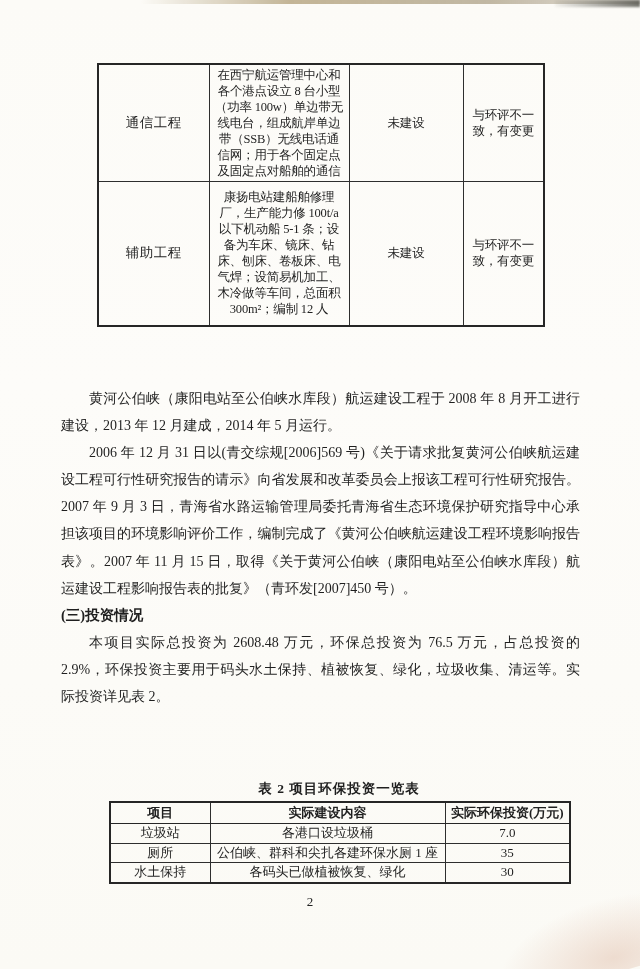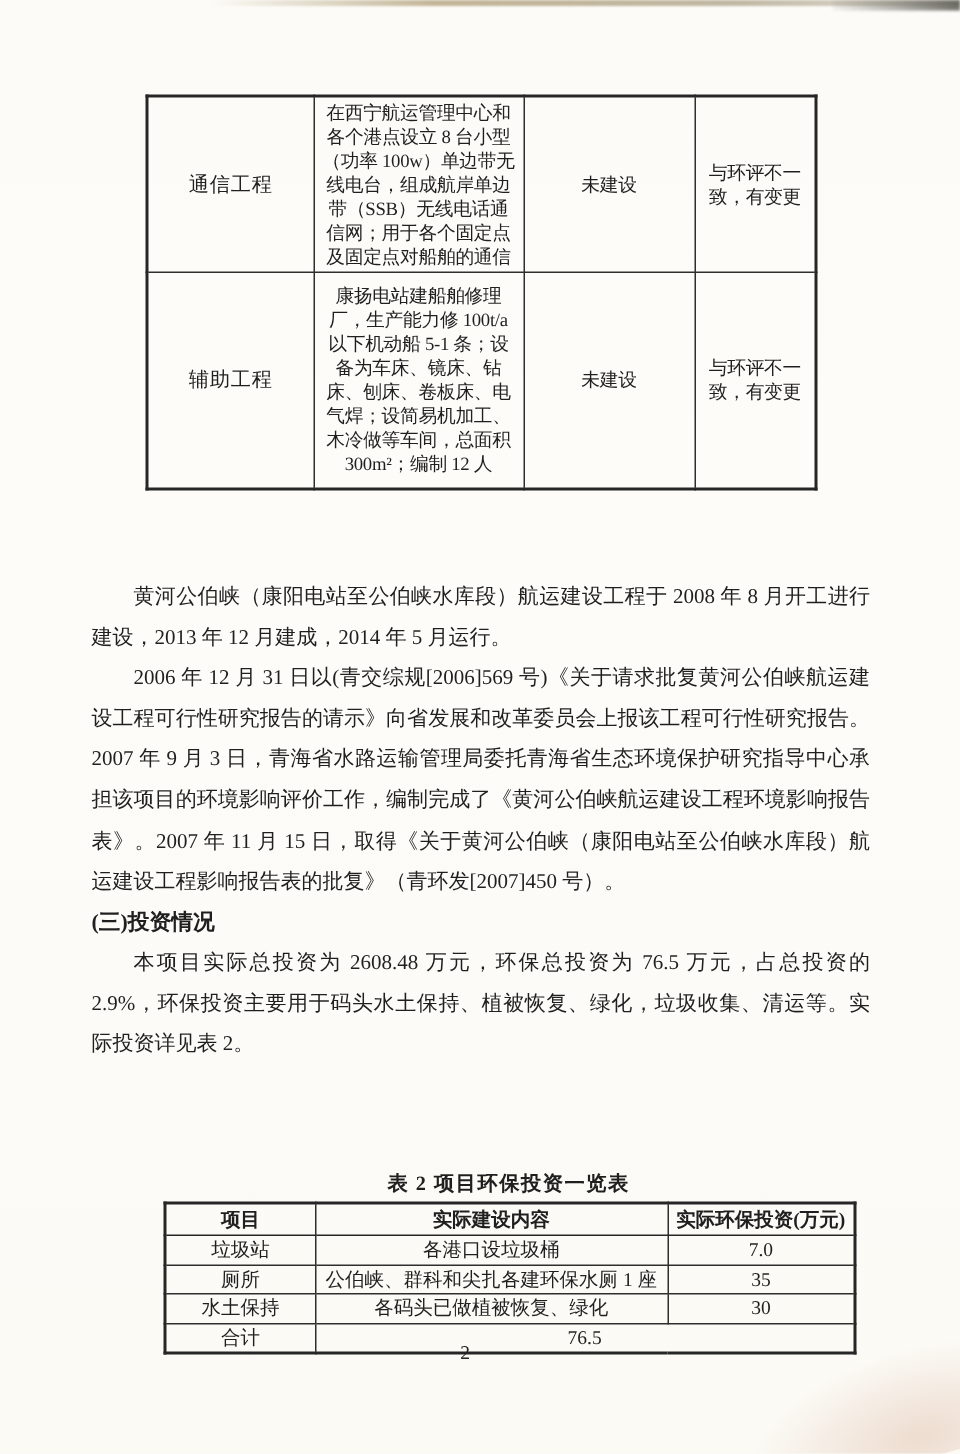--- a/index.html
+++ b/index.html
@@ -149,21 +149,17 @@
       <tr>
         <td>厕所</td>
         <td>公伯峡、群科和尖扎各建环保水厕 1 座</td>
         <td>35</td>
       </tr>
       <tr>
         <td>水土保持</td>
         <td>各码头已做植被恢复、绿化</td>
         <td>30</td>
       </tr>
-      <tr>
-        <td>合计</td>
-        <td colspan="2">76.5</td>
-      </tr>
     </tbody>
   </table>
 </div>
 
 <div id="pagenum">2</div>
 
 </body></html>

